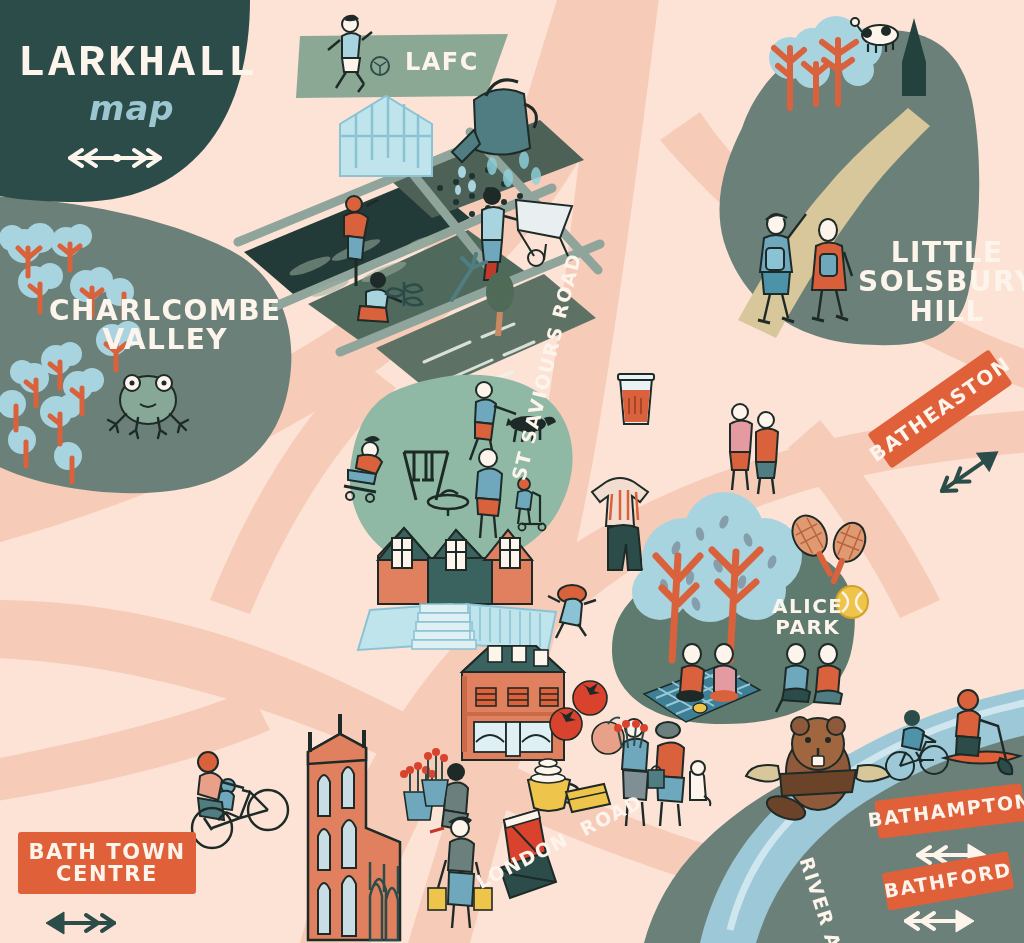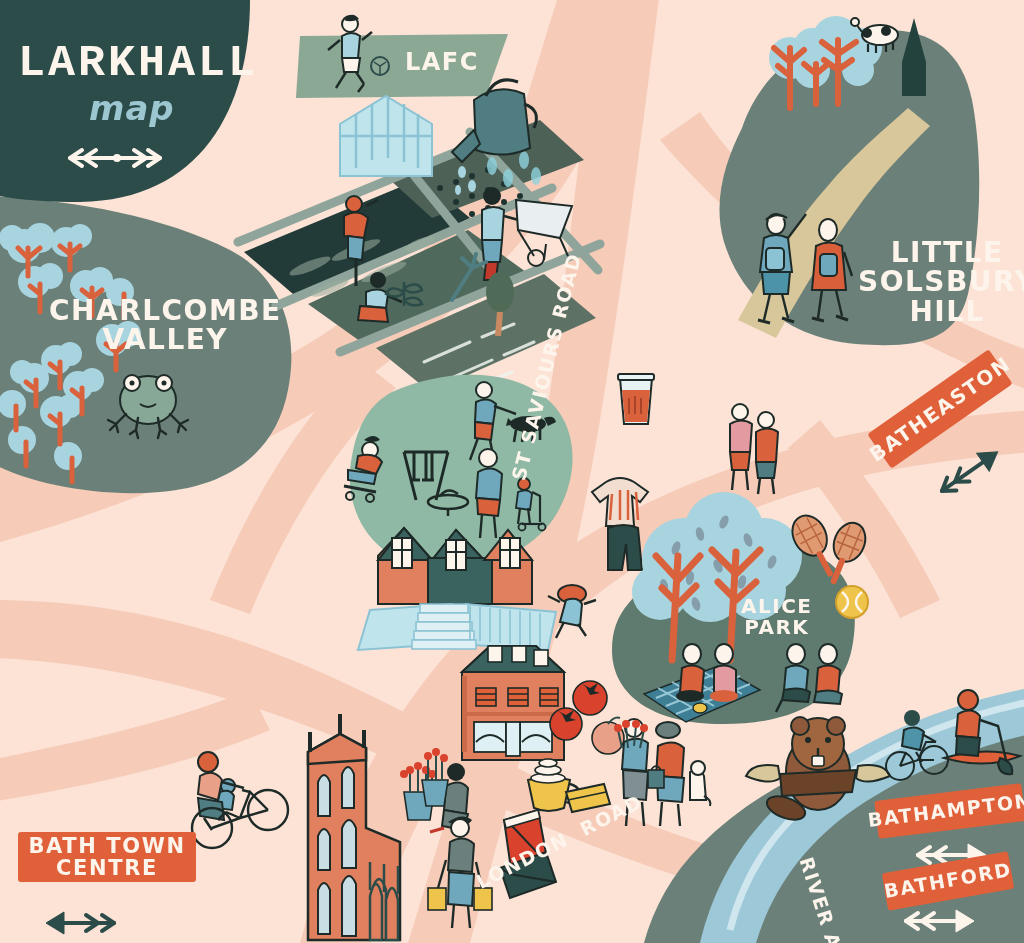--- a/index.html
+++ b/index.html
@@ -753,42 +753,42 @@
     <div class="title-main">LARKHALL</div>
     <div class="title-sub">map</div>
   </div>
 
   <div id="area-labels">
       <div class="lbl" style="left: 8px; top: 296px; font-size: 28px; margin-left: 41px;">CHARLCOMBE
 VALLEY</div>
       <div class="lbl" style="left: 858px; top: 238px; font-size: 28px;">LITTLE
 SOLSBURY
 HILL</div>
-      <div class="lbl" style="left: 741px; top: 596px; font-size: 20px;">ALICE
+      <div class="lbl" style="left: 772px; top: 596px; font-size: 20px;">ALICE
 PARK</div>
       <div class="lbl" style="left: 405px; top: 50px; font-size: 24px;">LAFC</div>
     </div>
   <div id="road-labels">
       <div class="lbl" style="left: 519px; top: 470px; font-size: 19px; transform-origin: left center; transform: rotate(-76deg);">ST SAVIOURS ROAD</div>
       <div class="lbl" style="left: 478px; top: 874px; font-size: 19px; transform-origin: left center; transform: rotate(-27deg);">LONDON  ROAD</div>
       <div class="lbl" style="left: 805px; top: 848px; font-size: 19px; transform-origin: left center; transform: rotate(72deg);">RIVER AVON</div>
     </div>
   <div id="signposts">
       <div class="sign" style="left: 866px; top: 388px; width: 148px; height: 42px; font-size: 20px; background: rgb(224, 96, 58); transform: rotate(-35deg); white-space: pre; text-align: center; line-height: 1.05;">BATHEASTON</div>
       <svg width="78" height="34" viewBox="0 0 78 34" style="position: absolute; left: 930px; top: 455px; transform: rotate(-35deg);">
         <g stroke="#2c4c4a" stroke-width="4" fill="none" stroke-linecap="round">
           <path d="M6,17 L58,17"></path>
           <path d="M6,17 L18,9"></path>
           <path d="M6,17 L18,25"></path>
           <path d="M22,17 L34,9"></path>
           <path d="M22,17 L34,25"></path>
         </g>
         <path d="M56,6 L74,17 L56,28 Z" fill="#2c4c4a" stroke="#2c4c4a"></path>
       </svg>
-      <div class="sign" style="left: 18px; top: 832px; width: 178px; height: 50px; font-size: 21px; background: rgb(224, 96, 58); transform: rotate(0deg); white-space: pre; text-align: center; line-height: 1.05;">BATH TOWN
+      <div class="sign" style="left: 18px; top: 832px; width: 178px; height: 62px; font-size: 21px; background: rgb(224, 96, 58); transform: rotate(0deg); white-space: pre; text-align: center; line-height: 1.05;">BATH TOWN
 CENTRE</div>
       <svg width="78" height="34" viewBox="0 0 78 34" style="position: absolute; left: 42px; top: 906px; transform: rotate(180deg);">
         <g stroke="#2c4c4a" stroke-width="4" fill="none" stroke-linecap="round">
           <path d="M6,17 L58,17"></path>
           <path d="M6,17 L18,9"></path>
           <path d="M6,17 L18,25"></path>
           <path d="M22,17 L34,9"></path>
           <path d="M22,17 L34,25"></path>
         </g>
         <path d="M56,6 L74,17 L56,28 Z" fill="#2c4c4a" stroke="#2c4c4a"></path>

